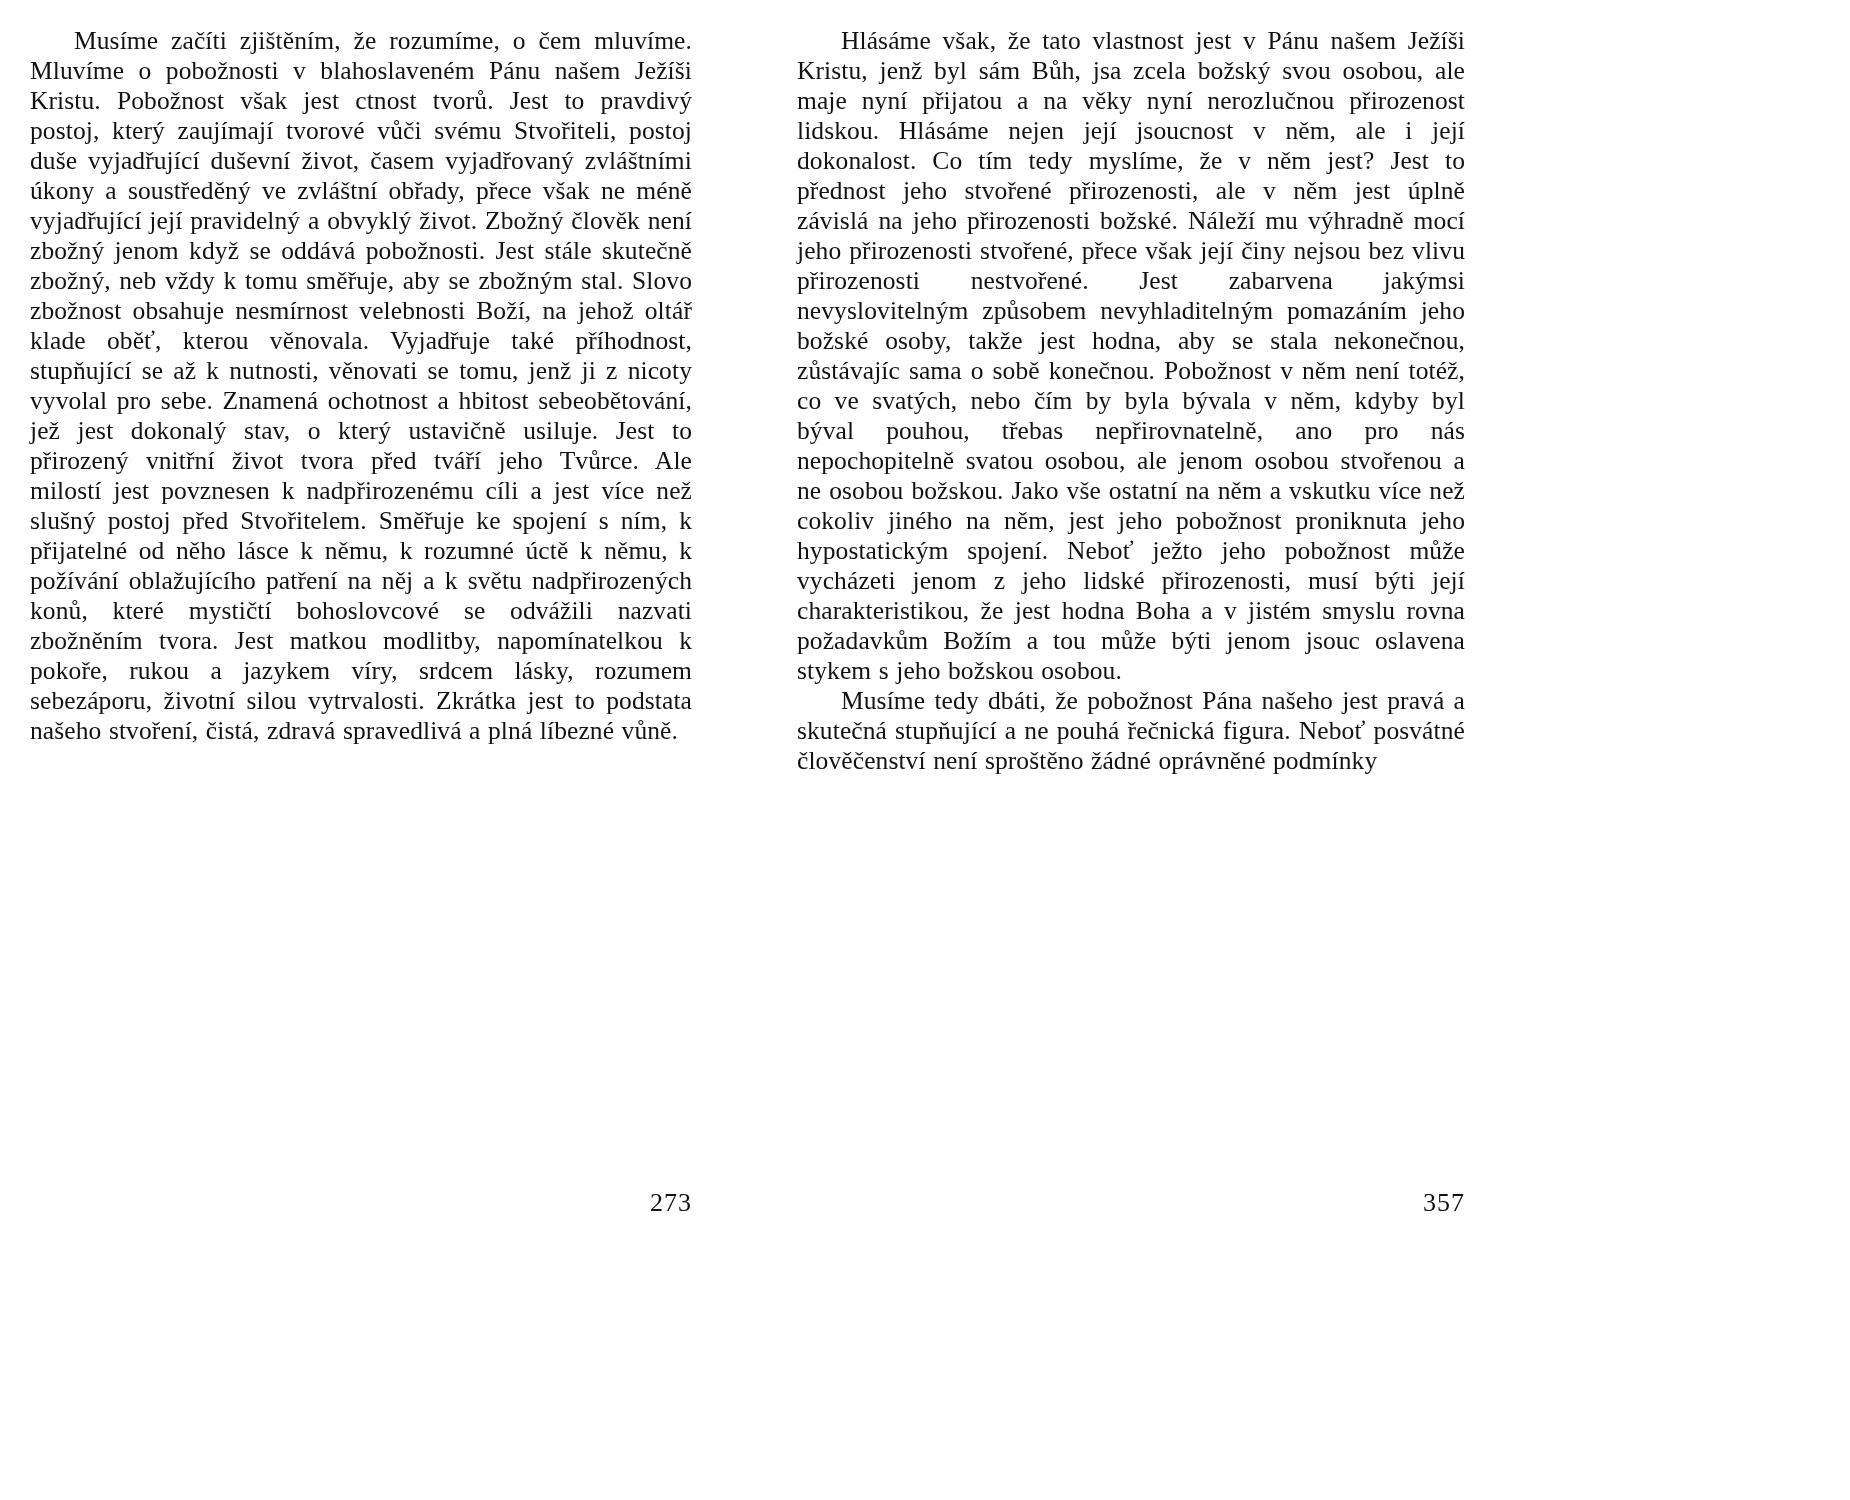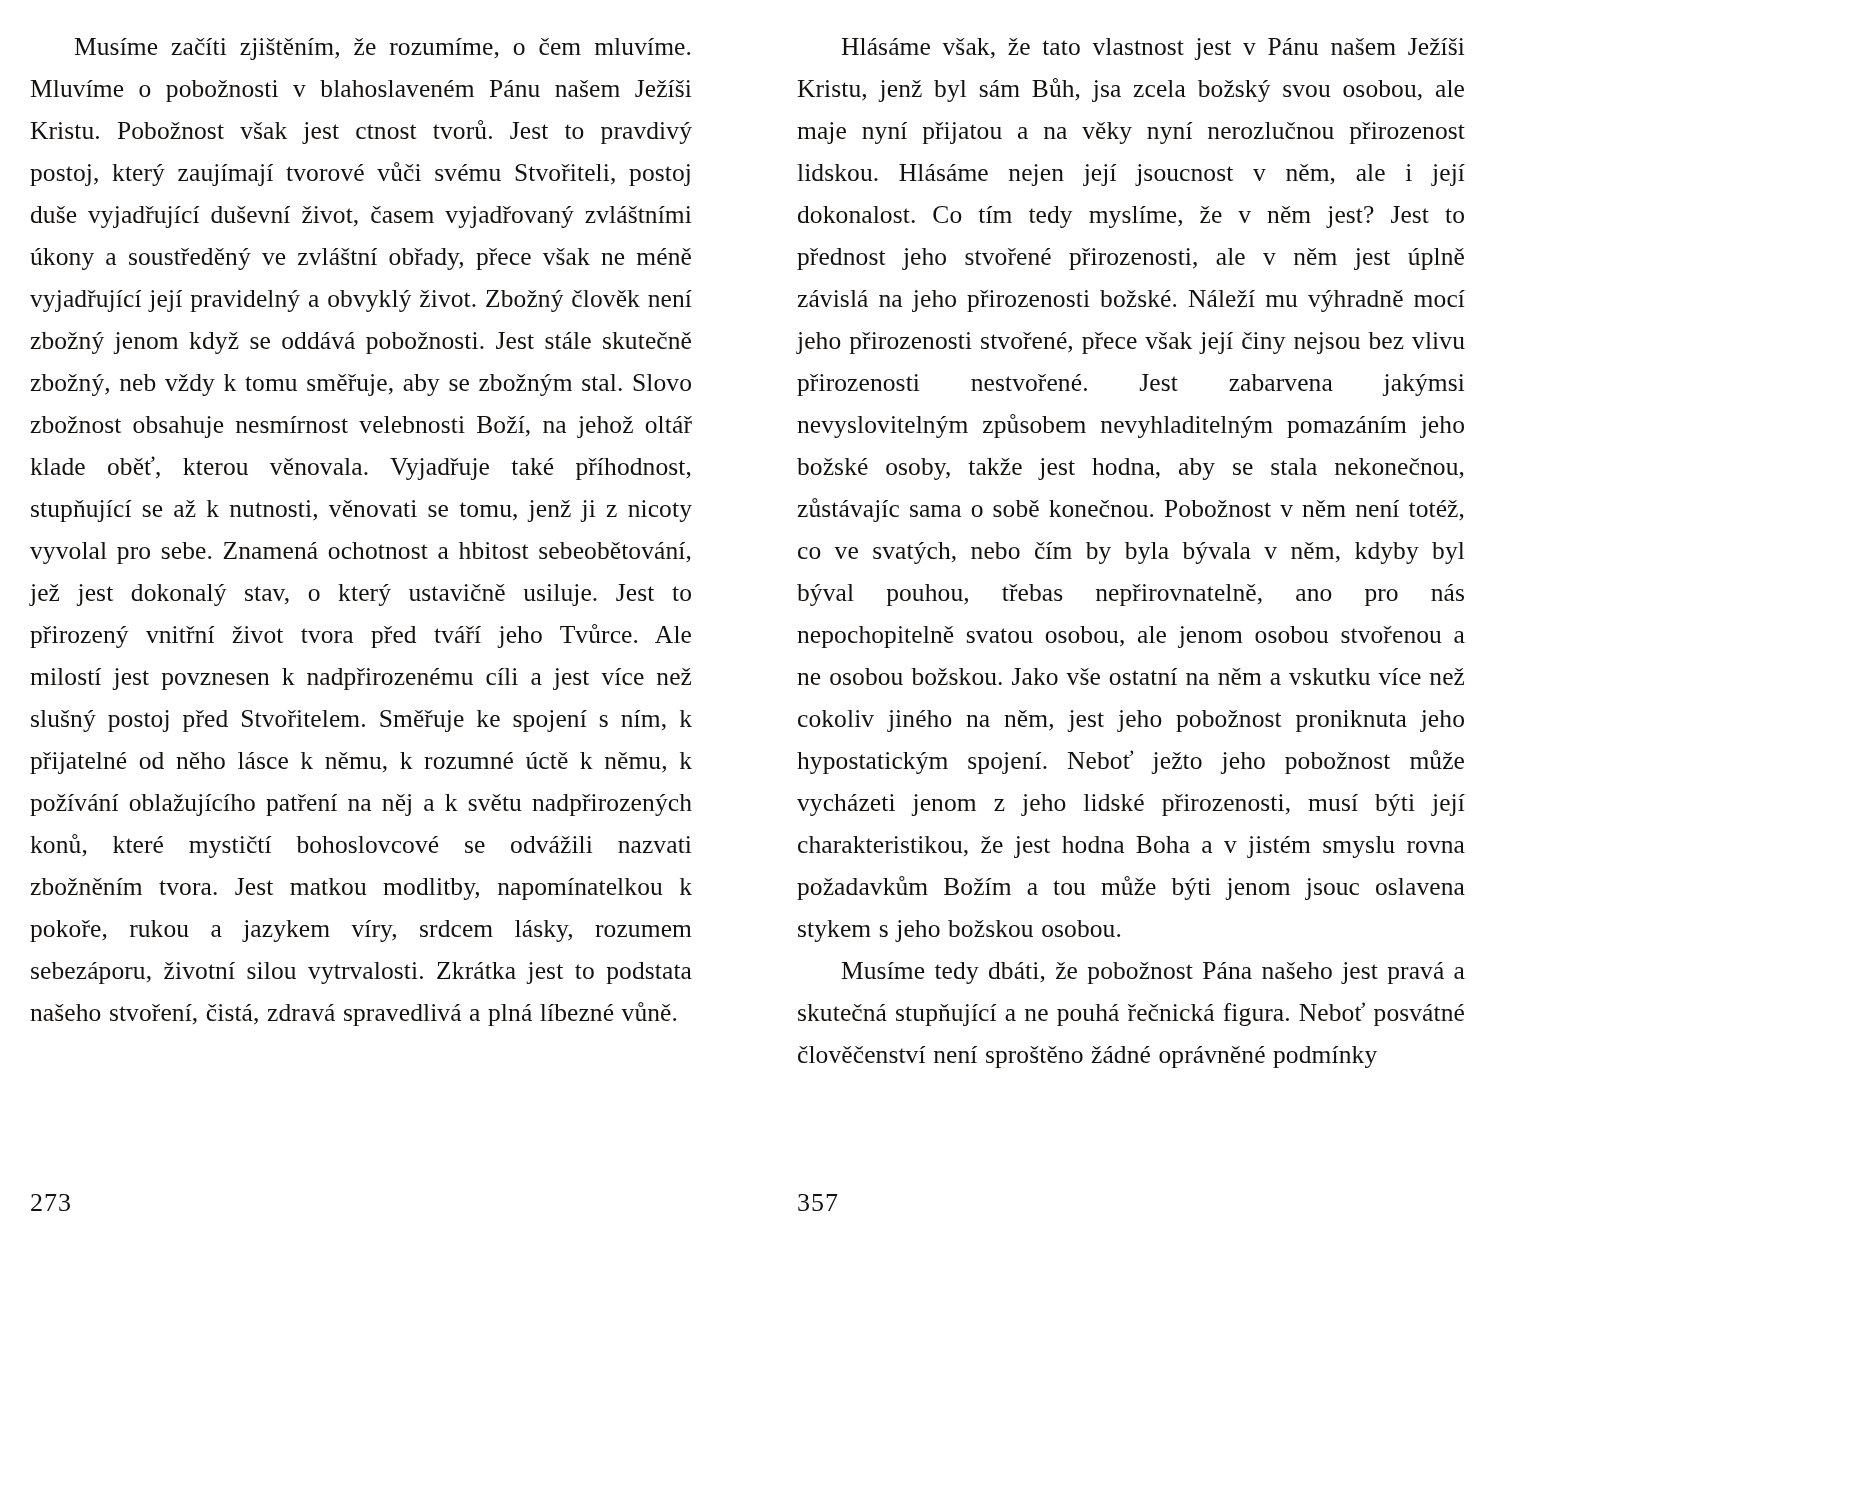--- a/index.html
+++ b/index.html
@@ -32,30 +32,30 @@
   .page-right {
     left: 797px;
     width: 668px;
   }
   .page-text p {
     margin: 0;
     padding: 0;
     text-indent: 44px;
     text-align: justify;
     font-size: 25.5px;
-    line-height: 42px;
+    line-height: 30px;
     letter-spacing: 0.1px;
     word-spacing: 1px;
   }
   .page-number {
     position: absolute;
     bottom: 0;
     left: 0;
     right: 0;
-    text-align: left;
+    text-align: right;
     font-size: 26px;
     letter-spacing: 1px;
   }
 </style>
 </head>
 <body>
 
 <div class="spread">
 
   <div class="page page-left">

